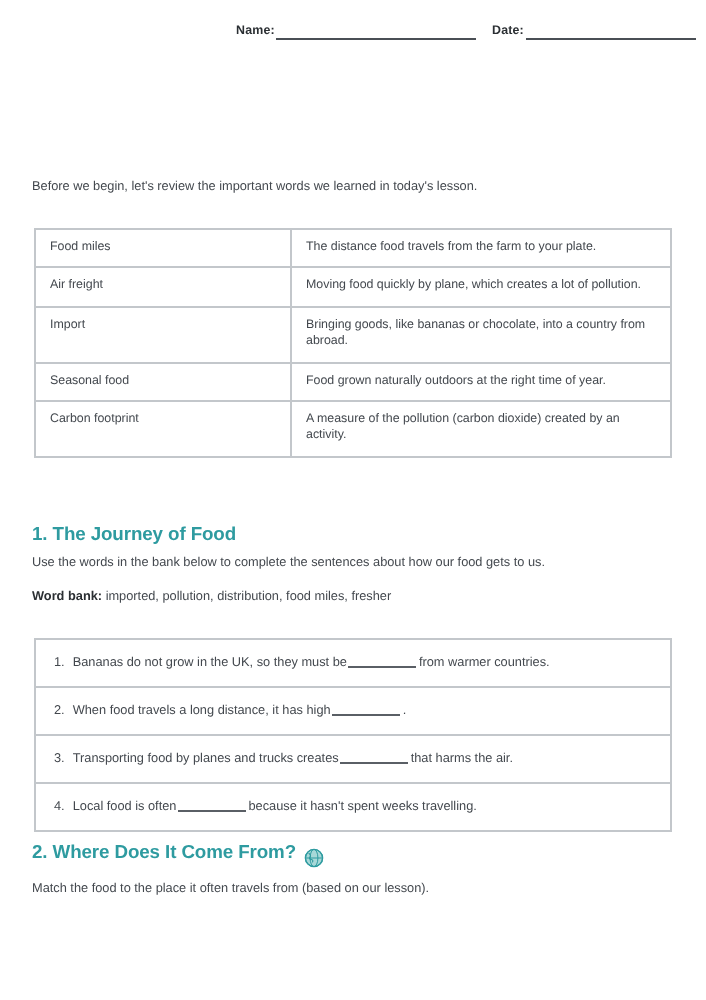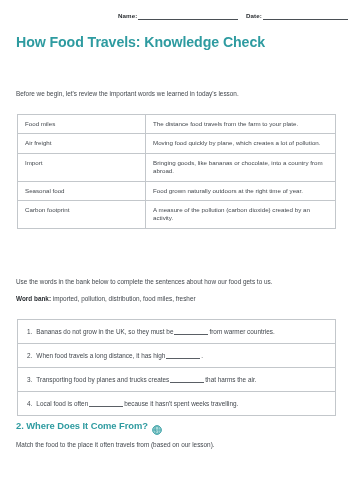--- a/index.html
+++ b/index.html
@@ -200,21 +200,20 @@
     <div class="nd-group name">
       <span class="nd-label">Name:</span>
       <span class="nd-line"></span>
     </div>
     <div class="nd-group date">
       <span class="nd-label">Date:</span>
       <span class="nd-line"></span>
     </div>
   </div>
 
-  <div class="doc-title">How Food Travels: Knowledge Check</div>
 
   <div class="body-text vocab-intro">Before we begin, let's review the important words we learned in today's lesson.</div>
 
   <table class="vocab-table">
     <tbody>
       <tr>
         <td class="term">Food miles</td>
         <td>The distance food travels from the farm to your plate.</td>
       </tr>
       <tr>
@@ -229,20 +228,21 @@
         <td class="term">Seasonal food</td>
         <td>Food grown naturally outdoors at the right time of year.</td>
       </tr>
       <tr>
         <td class="term">Carbon footprint</td>
         <td>A measure of the pollution (carbon dioxide) created by an activity.</td>
       </tr>
     </tbody>
   </table>
 
+  <div class="h2 sec1-head">1. The Journey of Food</div>
   <div class="body-text sec1-instr">Use the words in the bank below to complete the sentences about how our food gets to us.</div>
   <div class="wordbank">
     <b>Word bank:</b>
     <span>imported, pollution, distribution, food miles, fresher</span>
   </div>
 
   <div class="qbox">
     <div class="qrow">
       <span class="qnum">1.</span>
       <span class="qtext"><span>Bananas do not grow in the UK, so they must be</span><span class="blank"></span><span>from warmer countries.</span></span>

